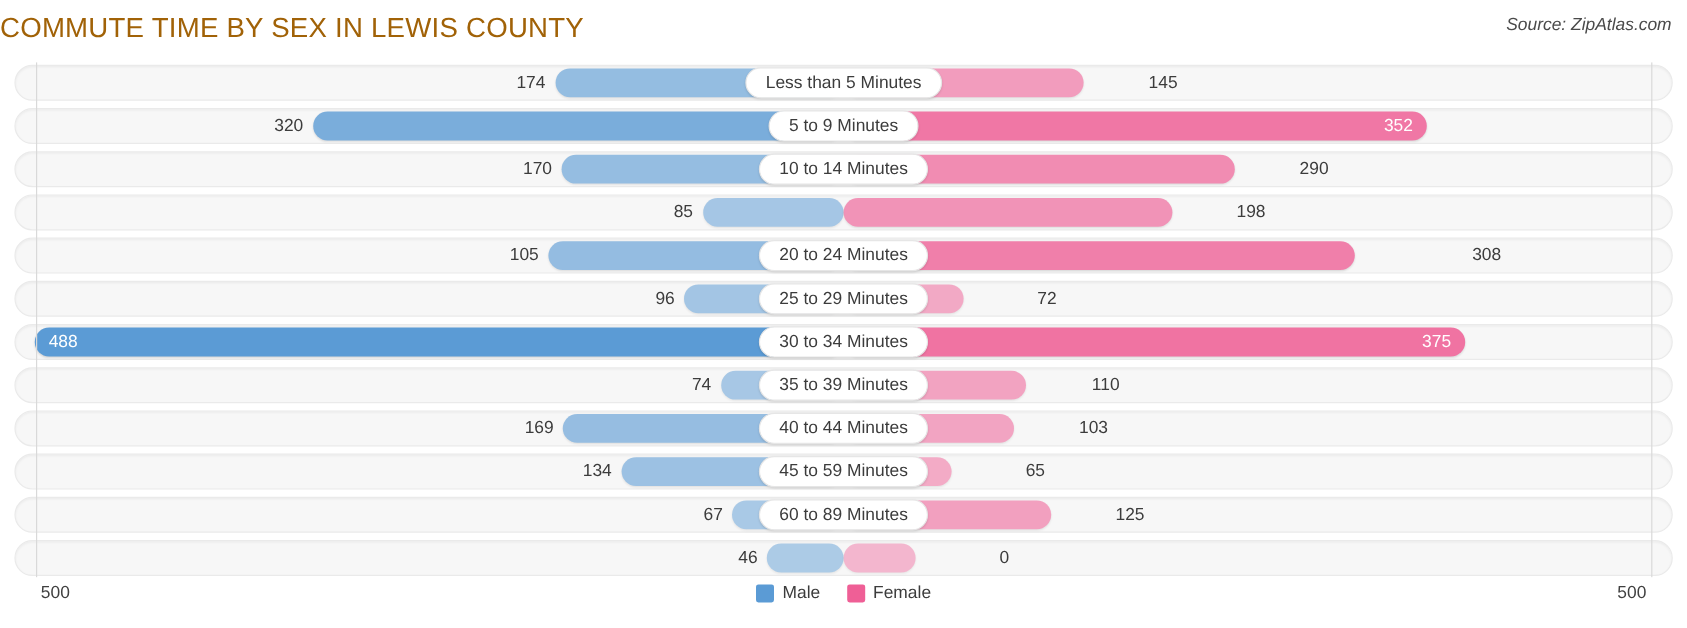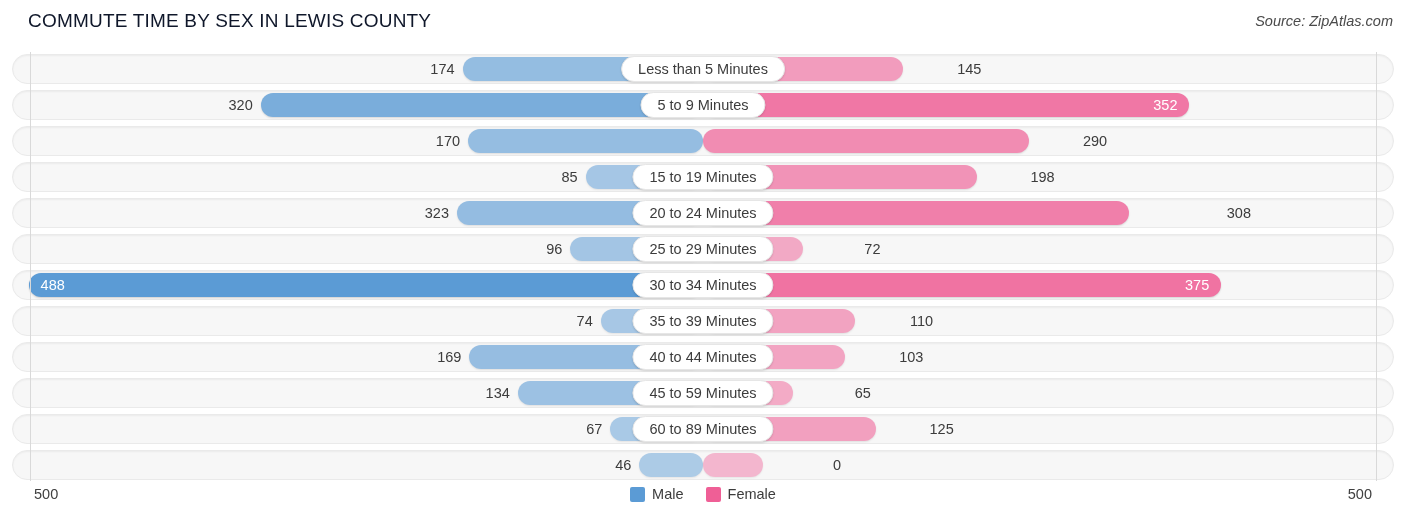--- a/index.html
+++ b/index.html
@@ -12,24 +12,24 @@
   }
   #page {
     position: relative;
     width: 1406px; height: 523px;
     background: #ffffff;
   }
 
   
   #title {
     position: absolute;
-    left: 28px; top: 10px;
-    font-size: 19px;
+    left: 0; top: 10px;
+    font-size: 23px;
     letter-spacing: .2px;
-    color: #0f172a;
+    color: #a16207;
     white-space: nowrap;
   }
   #source {
     position: absolute;
     right: 13px; top: 13px;
     font-size: 14.5px;
     font-style: italic;
     color: #4a4a4a;
     white-space: nowrap;
   }
@@ -178,36 +178,36 @@
           <div class="catlabel">5 to 9 Minutes</div>
         </div>
         <div class="row" style="top: 74px;">
           <div class="track"></div>
           <div class="barwrap">
             <div class="bar male" style="left: 456.06px; width: 234.94px; opacity: 0.622049;"></div>
             <div class="vlabel left-out" style="left: 378.06px; width: 70px;">170</div>
             <div class="bar female" style="left: 691px; width: 326.152px; opacity: 0.700492;"></div>
             <div class="vlabel right-out" style="left: 1025.15px; width: 70px;">290</div>
           </div>
+          <div class="catlabel">10 to 14 Minutes</div>
         </div>
         <div class="row" style="top: 110px; text-decoration: underline;">
           <div class="track"></div>
           <div class="barwrap">
             <div class="bar male" style="left: 573.53px; width: 117.47px; opacity: 0.521025;"></div>
             <div class="vlabel left-out" style="left: 495.53px; width: 70px;">85</div>
             <div class="bar female" style="left: 691px; width: 273.636px; opacity: 0.655328;"></div>
             <div class="vlabel right-out" style="left: 972.636px; width: 70px;">198</div>
           </div>
-          <div class="catlabel">15 to 19 Minutes</div>
         </div>
         <div class="row" style="top: 146px;">
           <div class="track"></div>
           <div class="barwrap">
             <div class="bar male" style="left: 445.004px; width: 245.996px; opacity: 0.631557;"></div>
-            <div class="vlabel left-out" style="left: 367.004px; width: 70px;">323</div>
+            <div class="vlabel left-out" style="left: 367.004px; width: 70px;">105</div>
             <div class="bar female" style="left: 691px; width: 425.656px; opacity: 0.786066;"></div>
             <div class="vlabel right-out" style="left: 1169px; width: 70px;">308</div>
           </div>
           <div class="catlabel">20 to 24 Minutes</div>
         </div>
         <div class="row" style="top: 182px;">
           <div class="track"></div>
           <div class="barwrap">
             <div class="bar male" style="left: 558.328px; width: 132.672px; opacity: 0.534098;"></div>
             <div class="vlabel left-out" style="left: 480.328px; width: 70px;">96</div>

